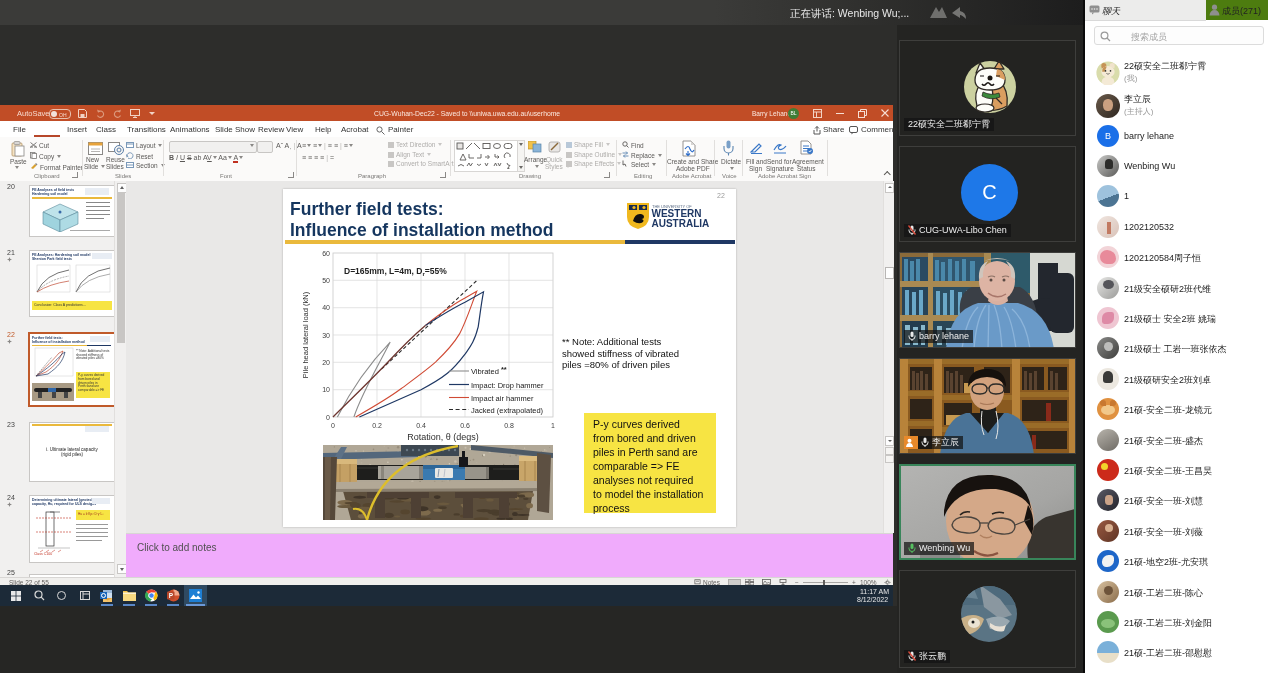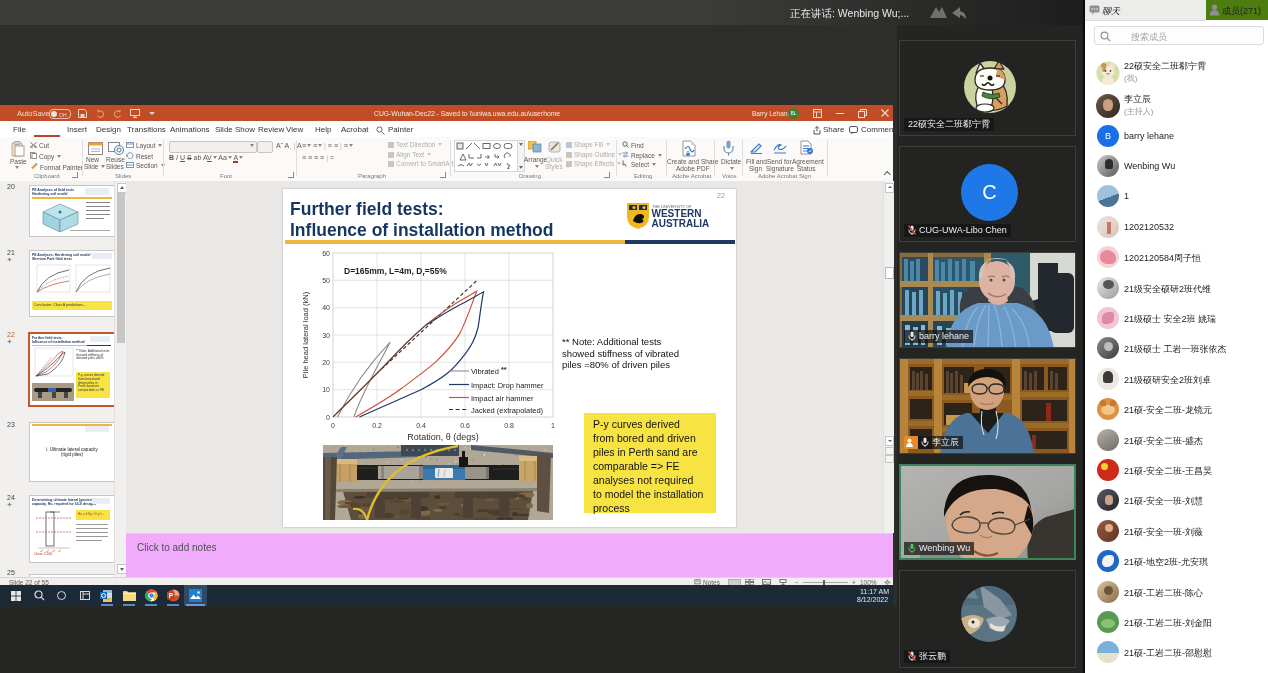--- a/index.html
+++ b/index.html
@@ -63,21 +63,21 @@
     <svg class="abs" style="left:881px;top:4px;" width="8" height="8" viewBox="0 0 8 8">
         <path d="M0.5 0.5 L7.5 7.5 M7.5 0.5 L0.5 7.5" stroke="#f6ddd2" stroke-width="1.1"></path>
       </svg>
   </div>
 
   <div class="abs" style="left:0;top:16px;width:893px;height:16px;background:#ffffff;">
     <div class="abs nw" style="left:13px;top:4px;font-size:8px;color:#333;">File</div>
     <div class="abs nw" style="left:36px;top:18px;font-size:10px;color:#b7472a;font-weight:bold;">Home</div>
     <div class="abs" style="left:34px;top:14px;width:26px;height:2px;background:#b7472a;"></div>
     <div class="abs nw" style="left:67px;top:4px;font-size:8px;color:#333;">Insert</div>
-    <div class="abs nw" style="left:96px;top:4px;font-size:8px;color:#333;">Design</div>
+    <div class="abs nw" style="left:96px;top:4px;font-size:8px;color:#333;">Class</div>
     <div class="abs nw" style="left:127px;top:4px;font-size:8px;color:#333;">Transitions</div>
     <div class="abs nw" style="left:170px;top:4px;font-size:8px;color:#333;">Animations</div>
     <div class="abs nw" style="left:215px;top:4px;font-size:8px;color:#333;">Slide Show</div>
     <div class="abs nw" style="left:258px;top:4px;font-size:8px;color:#333;">Review</div>
     <div class="abs nw" style="left:286px;top:4px;font-size:8px;color:#333;">View</div>
     <div class="abs nw" style="left:315px;top:4px;font-size:8px;color:#333;">Help</div>
     <div class="abs nw" style="left:341px;top:4px;font-size:8px;color:#333;">Acrobat</div>
     <svg class="abs" style="left:376px;top:5px;" width="9" height="9" viewBox="0 0 9 9">
         <circle cx="3.5" cy="3.5" r="2.6" fill="none" stroke="#666" stroke-width="1"></circle>
         <line x1="5.5" y1="5.5" x2="8.5" y2="8.5" stroke="#666" stroke-width="1"></line>

